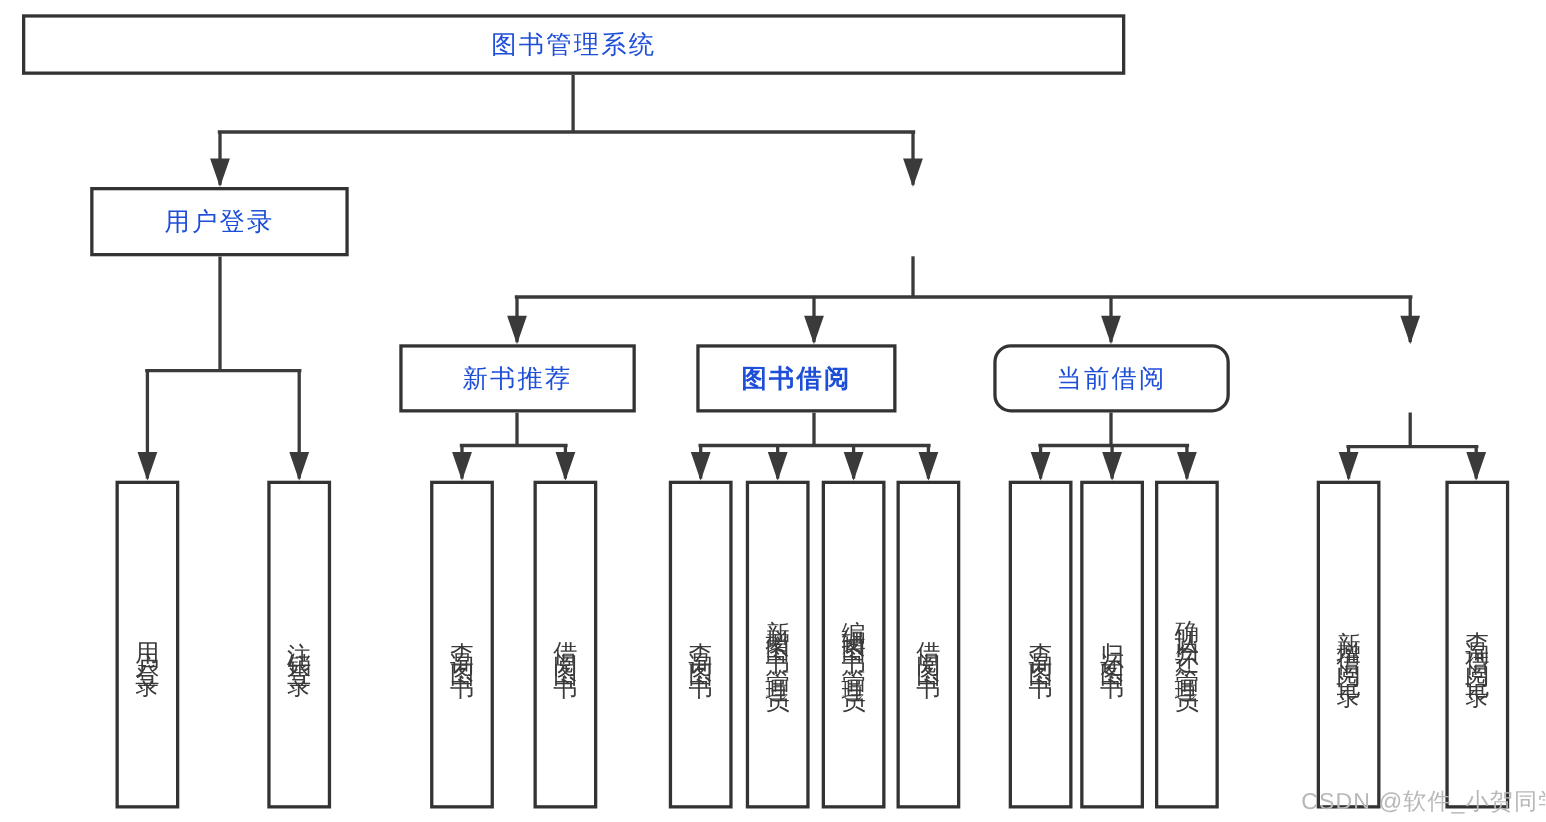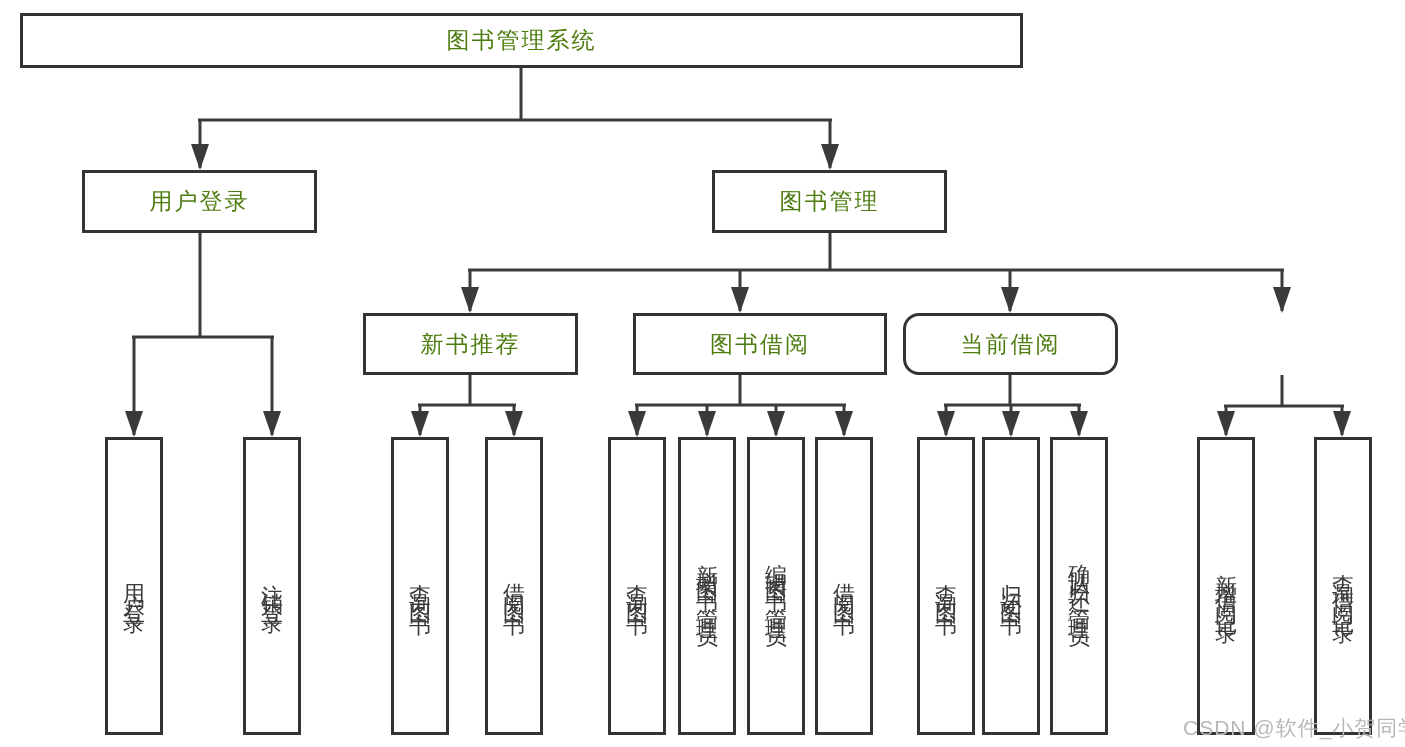--- a/index.html
+++ b/index.html
@@ -27,21 +27,21 @@
     box-sizing: border-box;
     background: #ffffff;
     border: 3px solid #333333;
     display: flex;
     align-items: center;
     justify-content: center;
     z-index: 2;
   }
   .hnode span {
     font-size: 23px;
-    color: #4d7c0f;
+    color: #1d4ed8;
     letter-spacing: 2px;
     white-space: nowrap;
   }
   .vnode {
     position: absolute;
     box-sizing: border-box;
     background: #ffffff;
     border: 3px solid #333333;
     top: 437px;
     width: 58px;
@@ -144,28 +144,25 @@
     </g>
   </svg>
 
   <div class="hnode" style="left:20px; top:13px; width:1003px; height:55px;">
     <span>图书管理系统</span>
   </div>
 
   <div class="hnode" style="left:82px; top:170px; width:235px; height:63px;">
     <span>用户登录</span>
   </div>
-  <div class="hnode" style="left:712px; top:170px; width:235px; height:63px;">
-    <span>图书管理</span>
-  </div>
 
   <div class="hnode" style="left:363px; top:313px; width:215px; height:62px;">
     <span>新书推荐</span>
   </div>
-  <div class="hnode" style="left:633px; top:313px; width:254px; height:62px;">
+  <div class="hnode" style="left:633px; top:313px; width:182px; height:62px;font-weight:bold;">
     <span>图书借阅</span>
   </div>
   <div class="hnode" style="left:903px; top:313px; width:215px; height:62px;border-radius:16px;">
     <span>当前借阅</span>
   </div>
 
   <div class="vnode" style="left:105px;">
     <span>用户登录</span>
   </div>
   <div class="vnode" style="left:243px;">

